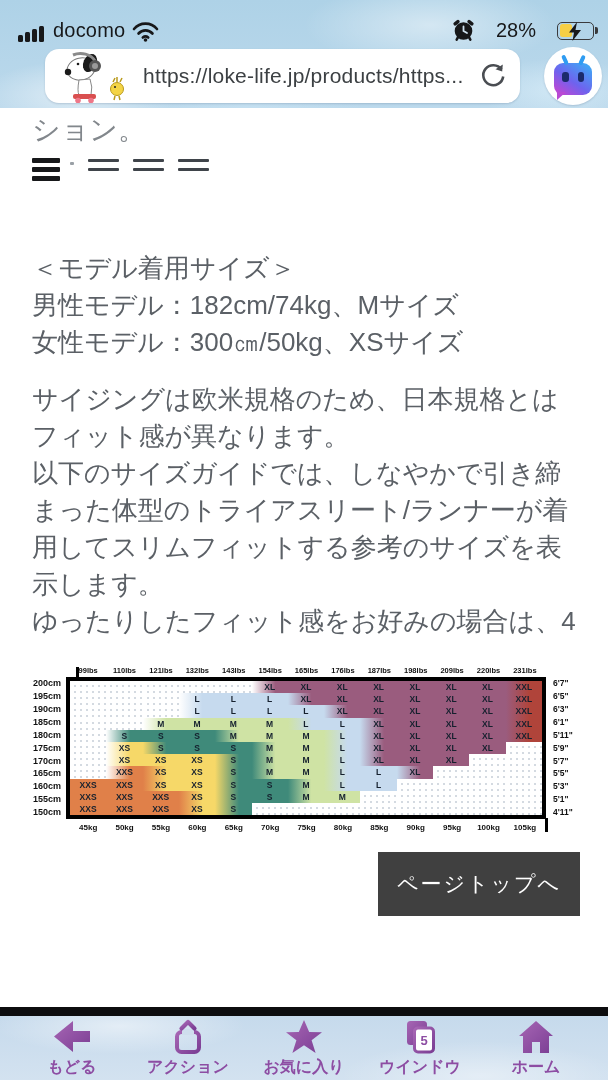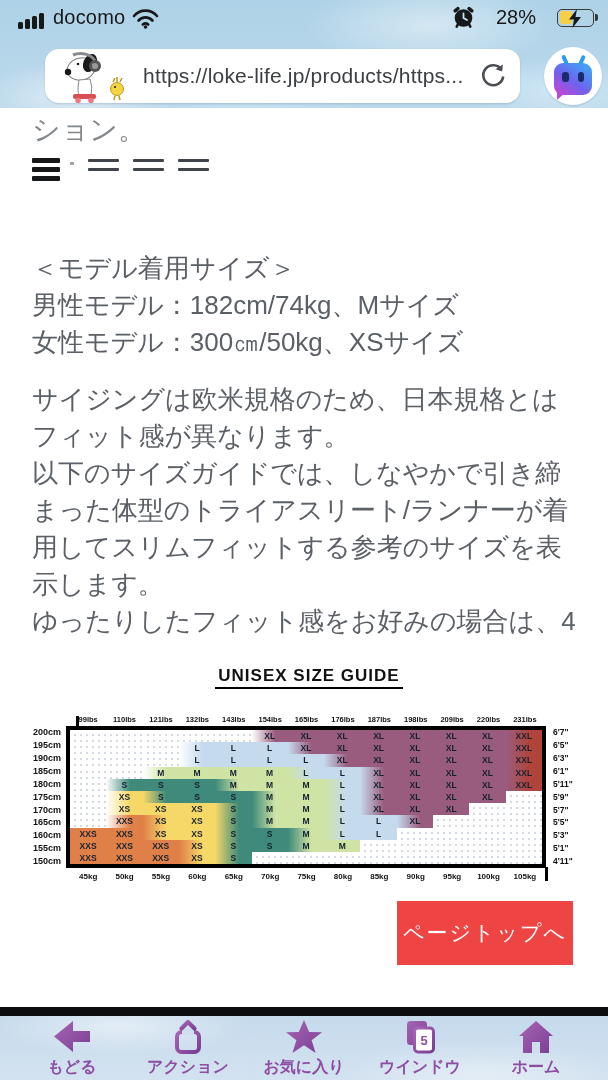--- a/index.html
+++ b/index.html
@@ -9,21 +9,21 @@
   
   .header {
     height:108px;
     background:
       radial-gradient(ellipse 140px 50px at 80px 95px, rgba(255,255,255,.55), transparent 70%),
       radial-gradient(ellipse 180px 60px at 430px 25px, rgba(255,255,255,.45), transparent 70%),
       radial-gradient(ellipse 120px 45px at 560px 90px, rgba(225,243,252,.6), transparent 70%),
       radial-gradient(ellipse 160px 70px at 250px 110px, rgba(205,230,245,.5), transparent 70%),
       linear-gradient(180deg,#aed2e7,#bcd9ec);
   }
-  .statusbar { height:42px; display:flex; align-items:flex-start; padding:6px 14px 0 18px; position:relative; color:#17181a; }
+  .statusbar { height:42px; display:flex; align-items:flex-end; padding:6px 14px 0 18px; position:relative; color:#17181a; }
   .sb-left { display:flex; align-items:flex-end; gap:7px; }
   .carrier { font-size:20px; letter-spacing:.2px; }
   .sb-time { position:absolute; left:0; right:0; text-align:center; font-size:21px; font-weight:bold; }
   .sb-right { margin-left:auto; display:flex; align-items:center; gap:21px; }
   .battp { font-size:20px; }
   .batt { position:relative; width:37px; height:18px; }
   .batt .case { position:absolute; inset:0; border:1.6px solid #3a3a3c; border-radius:5px; }
   .batt .fill { position:absolute; left:2.5px; top:2.5px; bottom:2.5px; width:12px; background:#f7cf45; border-radius:2.5px; }
   .batt .nub { position:absolute; right:-4px; top:5.5px; width:3px; height:7px; background:#3a3a3c; border-radius:0 2px 2px 0; }
   .batt svg { position:absolute; left:9px; top:-1px; }
@@ -71,21 +71,21 @@
   .leftlabels span { flex:1; text-align:right; padding-right:5px; font-size:9px; font-weight:bold; line-height:12.2px; }
   .rightlabels { width:42px; }
   .rightlabels span { flex:1; text-align:left; padding-left:7px; font-size:8.5px; font-weight:bold; line-height:12.2px; }
   .grid { width:481px; border:4px solid #000; display:flex; flex-direction:column; background:#fff; }
   .grow { display:flex; height:12.2px; }
   .gcell { flex:1; font-size:8.5px; font-weight:bold; color:#15202e; text-align:center; line-height:12.4px; overflow:hidden; }
   .gcell.empty { background-image:radial-gradient(circle,#d4dae1 0.9px,transparent 1px); background-size:6px 6px; background-position:2px 2px; }
   .tick-tl { position:absolute; left:46px; top:-10px; width:3px; height:14px; background:#000; }
   .tick-br { position:absolute; left:515px; bottom:-13px; width:3px; height:14px; background:#000; }
 
-  .pagetop { margin:20px 15px 0 auto; width:176px; height:64px; background:#ef4444; color:#fff;
+  .pagetop { margin:20px 8px 0 auto; width:202px; height:64px; background:#404040; color:#fff;
     font-size:21px; letter-spacing:2px; display:flex; align-items:center; justify-content:center; }
 
   
   .blackbar { height:9px; background:#0d0d0f; }
   .toolbar { height:64px; display:flex; justify-content:space-around; align-items:center; padding:0 14px;
     background:
       radial-gradient(ellipse 180px 40px at 120px 10px, rgba(255,255,255,.5), transparent 70%),
       radial-gradient(ellipse 200px 50px at 480px 60px, rgba(255,255,255,.4), transparent 70%),
       linear-gradient(180deg,#c6daec,#d3e2f0);
   }
@@ -219,21 +219,20 @@
     <div class="tline">サイジングは欧米規格のため、日本規格とは</div>
         <div class="tline">フィット感が異なります。</div>
         <div class="tline">以下のサイズガイドでは、しなやかで引き締</div>
         <div class="tline">まった体型のトライアスリート/ランナーが着</div>
         <div class="tline">用してスリムフィットする参考のサイズを表</div>
         <div class="tline">示します。</div>
         <div class="tline">ゆったりしたフィット感をお好みの場合は、4</div>
       </div>
 
     <div class="chart">
-      <div class="ctitle-wrap"><span class="ctitle">UNISEX SIZE GUIDE</span></div>
       <div class="toplabels">
 
       <span>99lbs</span>
           <span>110lbs</span>
           <span>121lbs</span>
           <span>132lbs</span>
           <span>143lbs</span>
           <span>154lbs</span>
           <span>165lbs</span>
           <span>176lbs</span>

